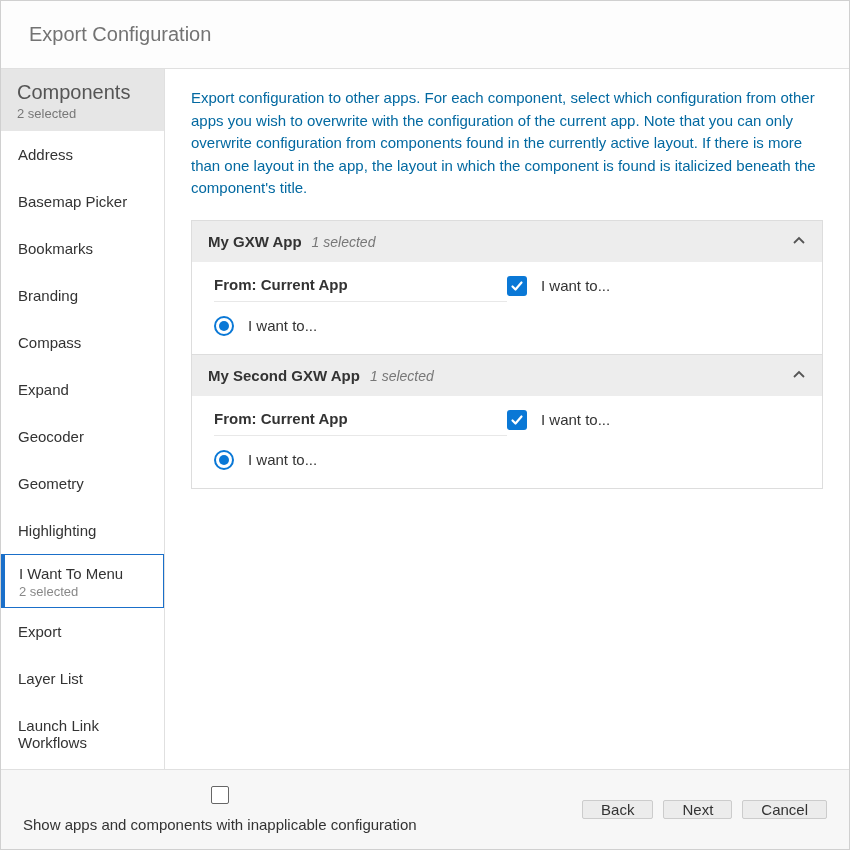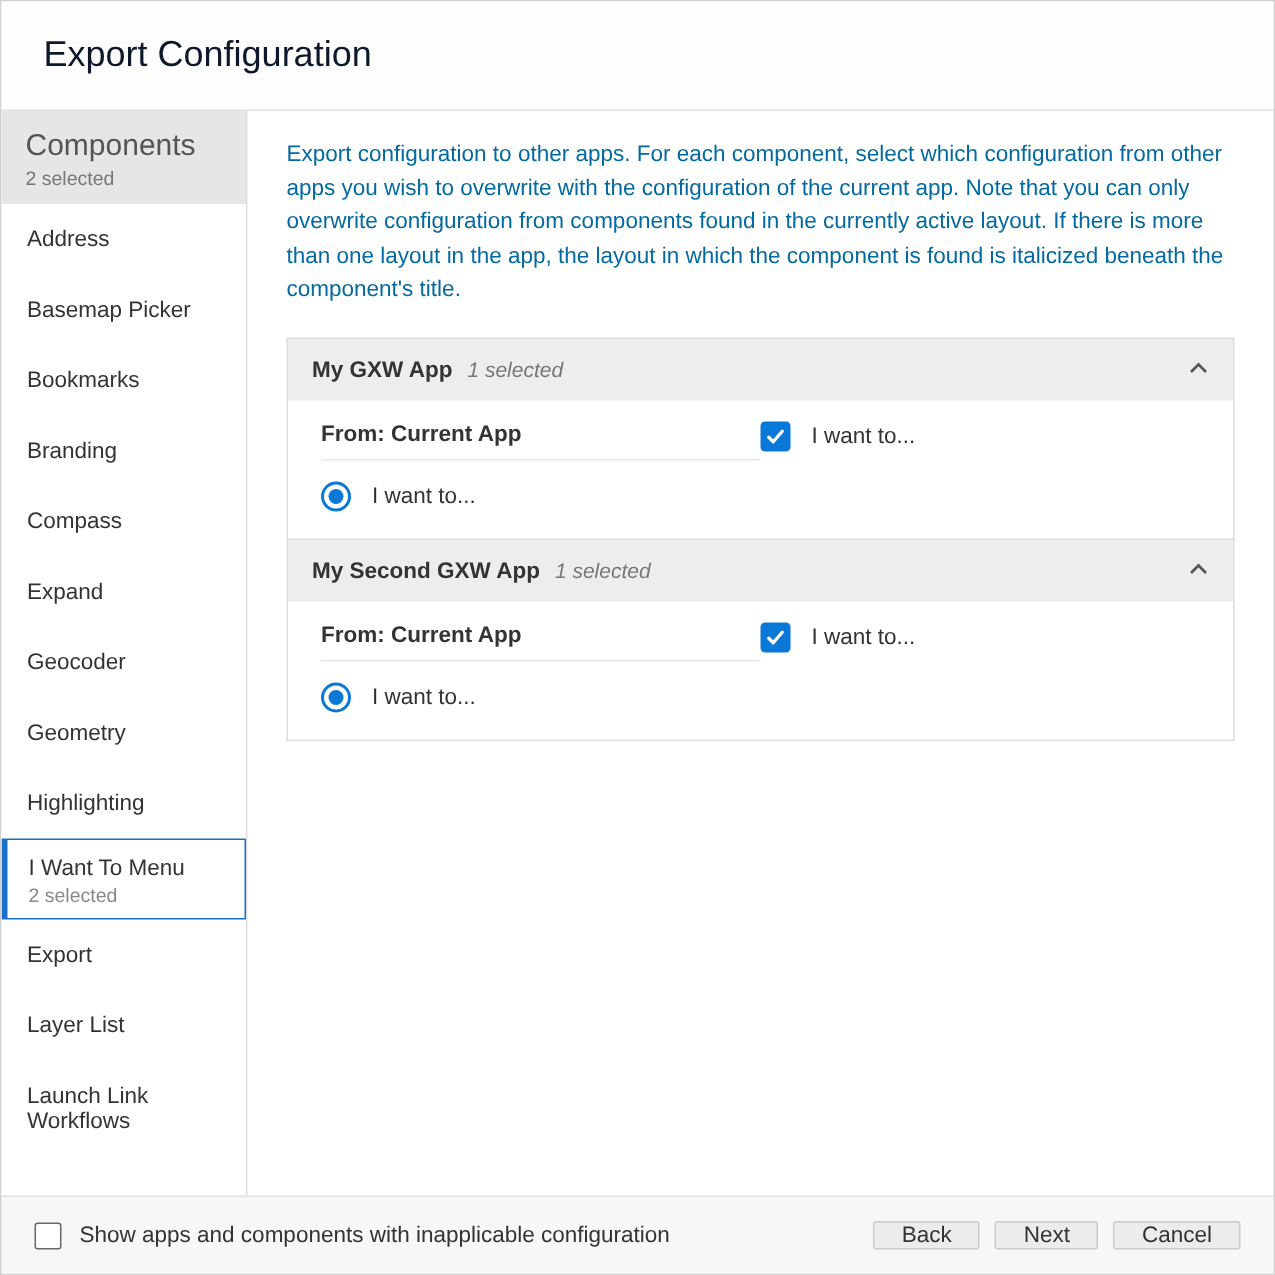--- a/index.html
+++ b/index.html
@@ -18,23 +18,23 @@
     display: flex;
     flex-direction: column;
     background: #fff;
   }
   .titlebar {
     padding: 22px 28px;
     border-bottom: 1px solid #e0e0e0;
     background: #fdfdfd;
   }
   .titlebar h1 {
-    font-size: 24px;
+    font-size: 20px;
     font-weight: 300;
-    color: #0f172a;
+    color: #737373;
   }
   .body {
     flex: 1;
     display: flex;
     min-height: 0;
   }
   .sidebar {
     width: 164px;
     border-right: 1px solid #e0e0e0;
     display: flex;
@@ -151,20 +151,21 @@
     display: flex;
     align-items: center;
     justify-content: space-between;
   }
   .footer-left {
     display: flex;
     align-items: center;
     gap: 12px;
     font-size: 15px;
     color: #333;
+    flex-direction: column;
   }
   .footer-checkbox {
     width: 18px; height: 18px; border: 1.5px solid #666; background: #fff;
     border-radius: 2px; flex-shrink: 0; cursor: pointer;
   }
   .footer-buttons { display: flex; gap: 10px; }
   .btn {
     background: #ececec;
     border: 1px solid #ccc;
     padding: 0 18px;

